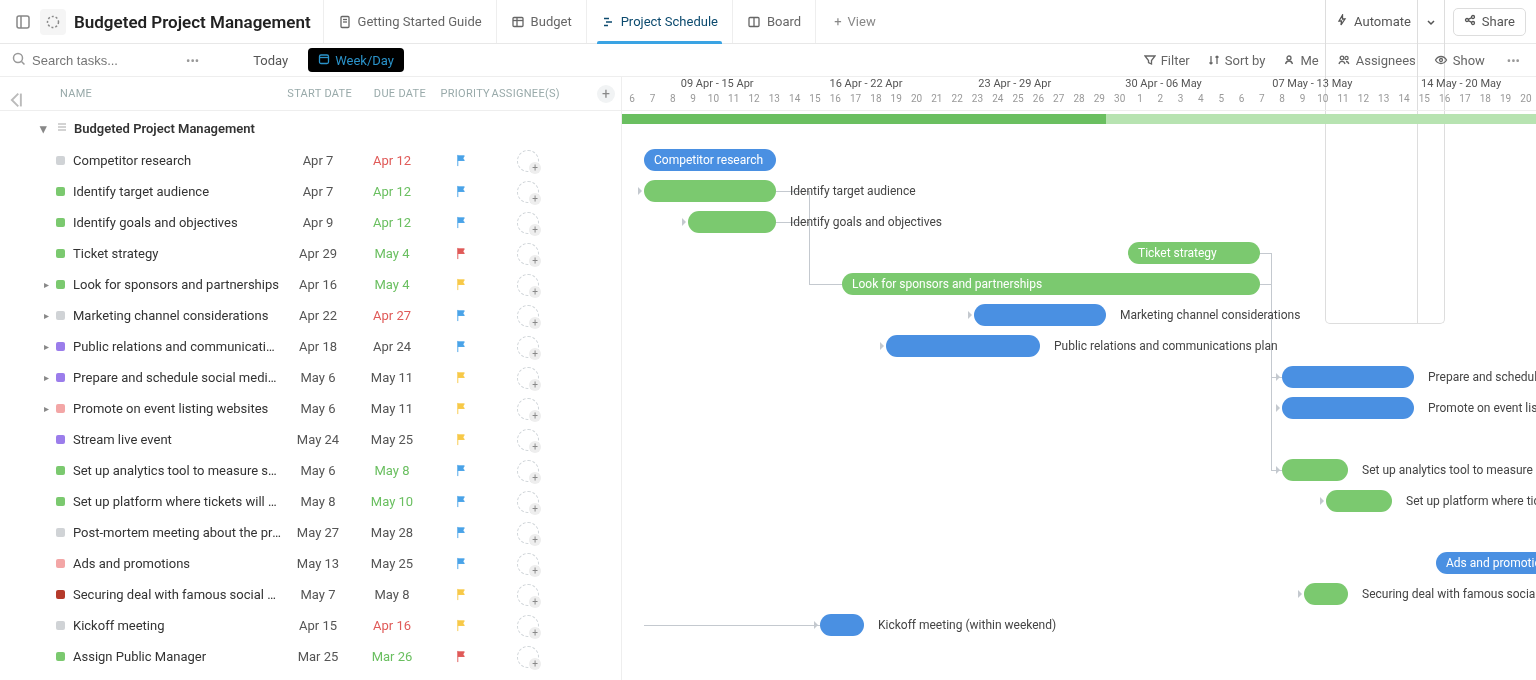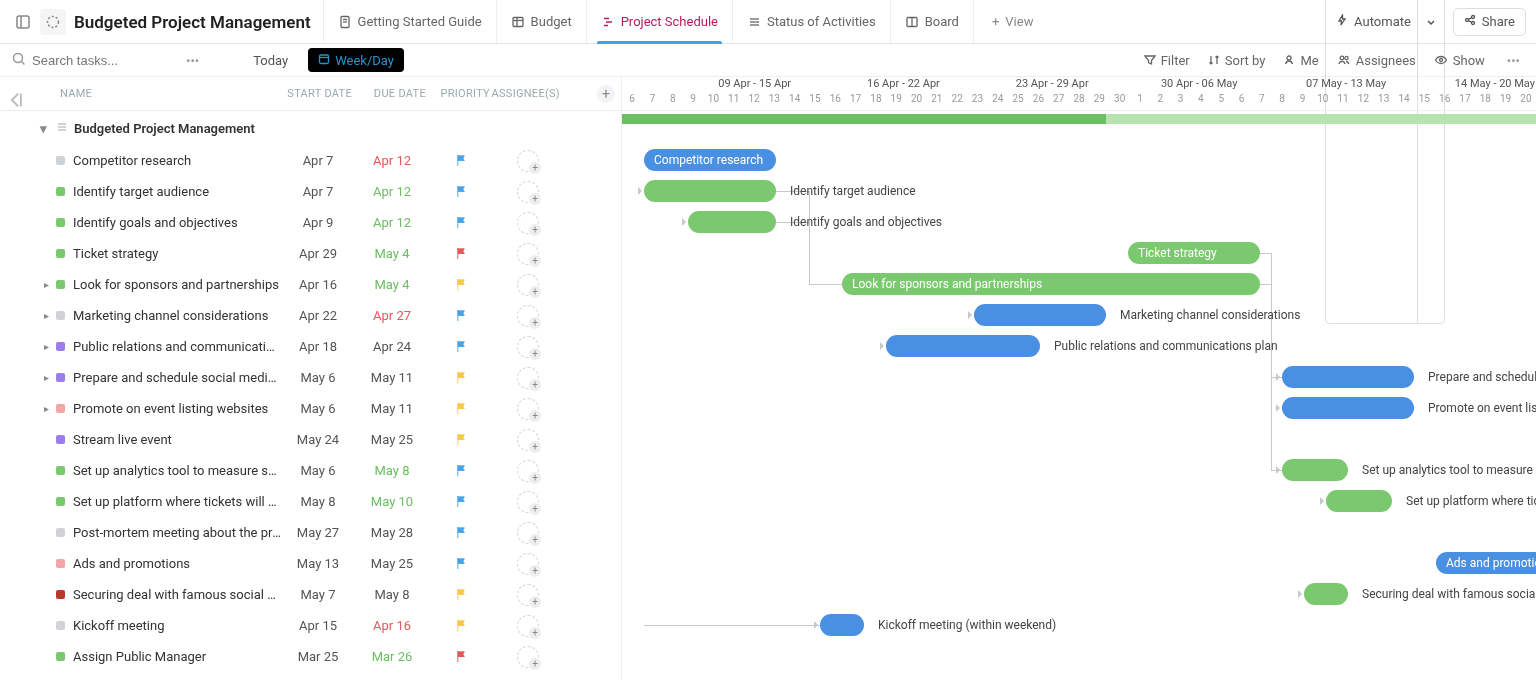--- a/index.html
+++ b/index.html
@@ -58,21 +58,21 @@
   align-items: center;
   gap: 6px;
   padding: 0 14px;
   height: 100%;
   color: #666;
   cursor: pointer;
   border-right: 1px solid #eee;
   position: relative;
 }
 .tab:first-child { border-left: 1px solid #eee; }
-.tab.active { color: #be185d; }
+.tab.active { color: #0c4a6e; }
 .tab.active::after {
   content: "";
   position: absolute;
   left: 10px;
   right: 10px;
   bottom: -1px;
   height: 3px;
   background: #3aa3e3;
   border-radius: 2px 2px 0 0;
 }
@@ -293,21 +293,21 @@
   position: relative;
   white-space: nowrap;
 }
 .week-row {
   height: 16px;
   display: flex;
 }
 .week-label {
   font-size: 11px;
   color: #555;
-  text-align: right;
+  text-align: center;
   border-right: 1px solid transparent;
 }
 .days-row {
   height: 18px;
   display: flex;
 }
 .day-cell {
   width: 22px;
   text-align: center;
   font-size: 10px;
@@ -395,30 +395,20 @@
       </div>
       <div class="tab active">
         <span class="tab-icon">
           <svg width="14" height="14" viewBox="0 0 14 14" fill="none" stroke="currentColor" stroke-width="1.5">
             <line x1="3" y1="3.5" x2="8" y2="3.5"></line>
             <line x1="5" y1="7" x2="11" y2="7"></line>
             <line x1="3" y1="10.5" x2="7" y2="10.5"></line>
           </svg>
         </span>
         <span>Project Schedule</span>
-      </div>
-      <div class="tab">
-        <span class="tab-icon">
-          <svg width="14" height="14" viewBox="0 0 14 14" fill="none" stroke="currentColor" stroke-width="1.3">
-            <line x1="3" y1="4" x2="12" y2="4"></line>
-            <line x1="3" y1="7" x2="12" y2="7"></line>
-            <line x1="3" y1="10" x2="12" y2="10"></line>
-          </svg>
-        </span>
-        <span>Status of Activities</span>
       </div>
       <div class="tab">
         <span class="tab-icon">
           <svg width="14" height="14" viewBox="0 0 14 14" fill="none" stroke="currentColor" stroke-width="1.3">
             <rect x="2" y="2.5" width="10" height="9" rx="1"></rect>
             <line x1="7" y1="2.5" x2="7" y2="11.5"></line>
           </svg>
         </span>
         <span>Board</span>
       </div>

